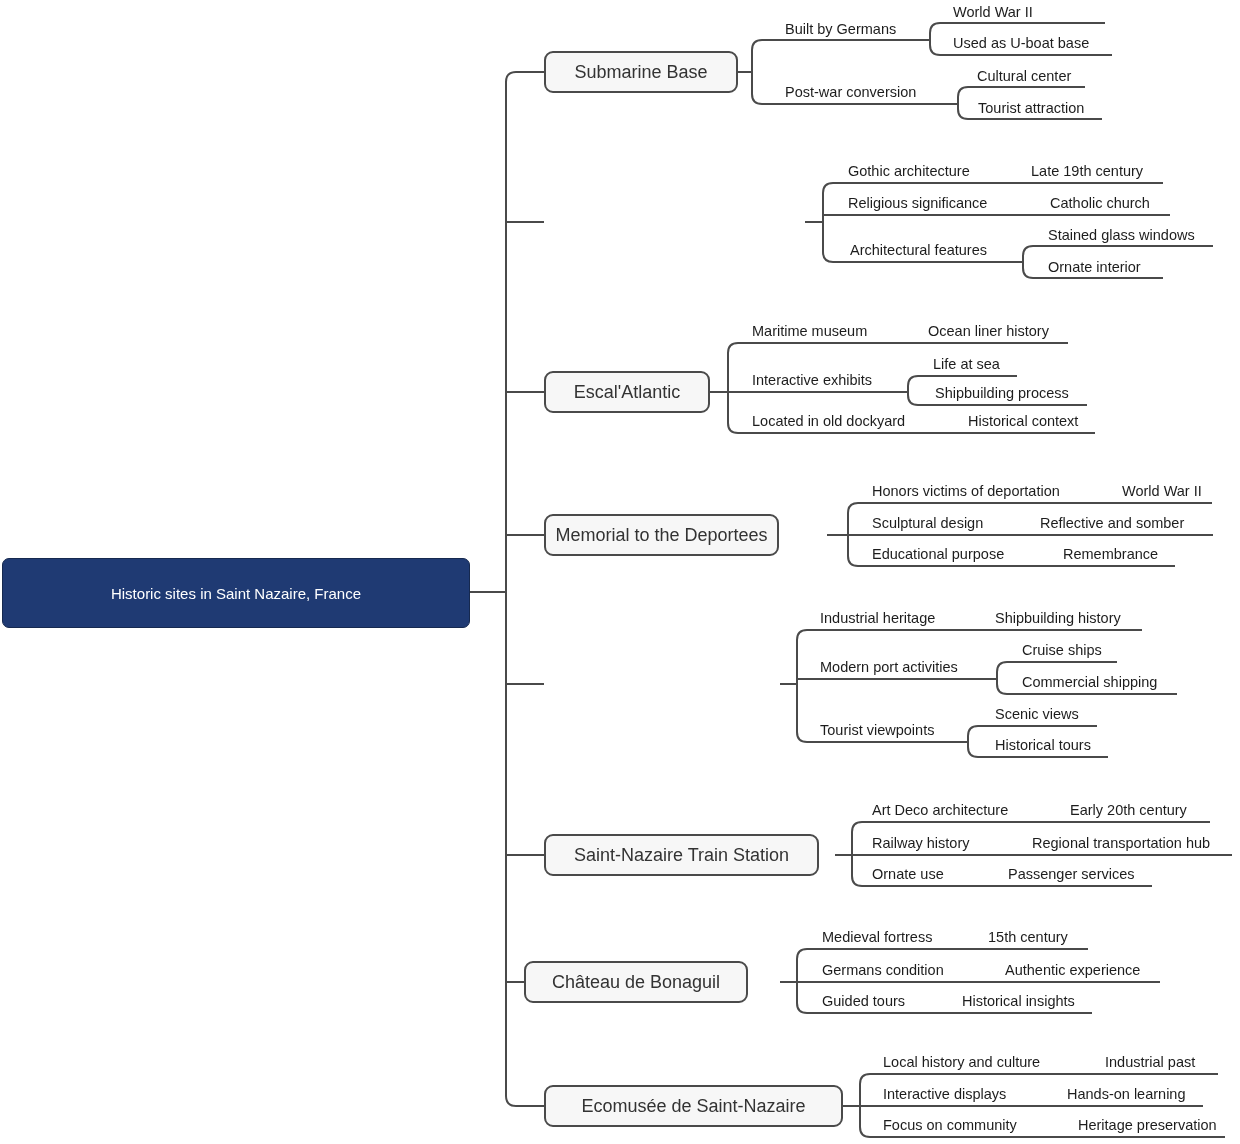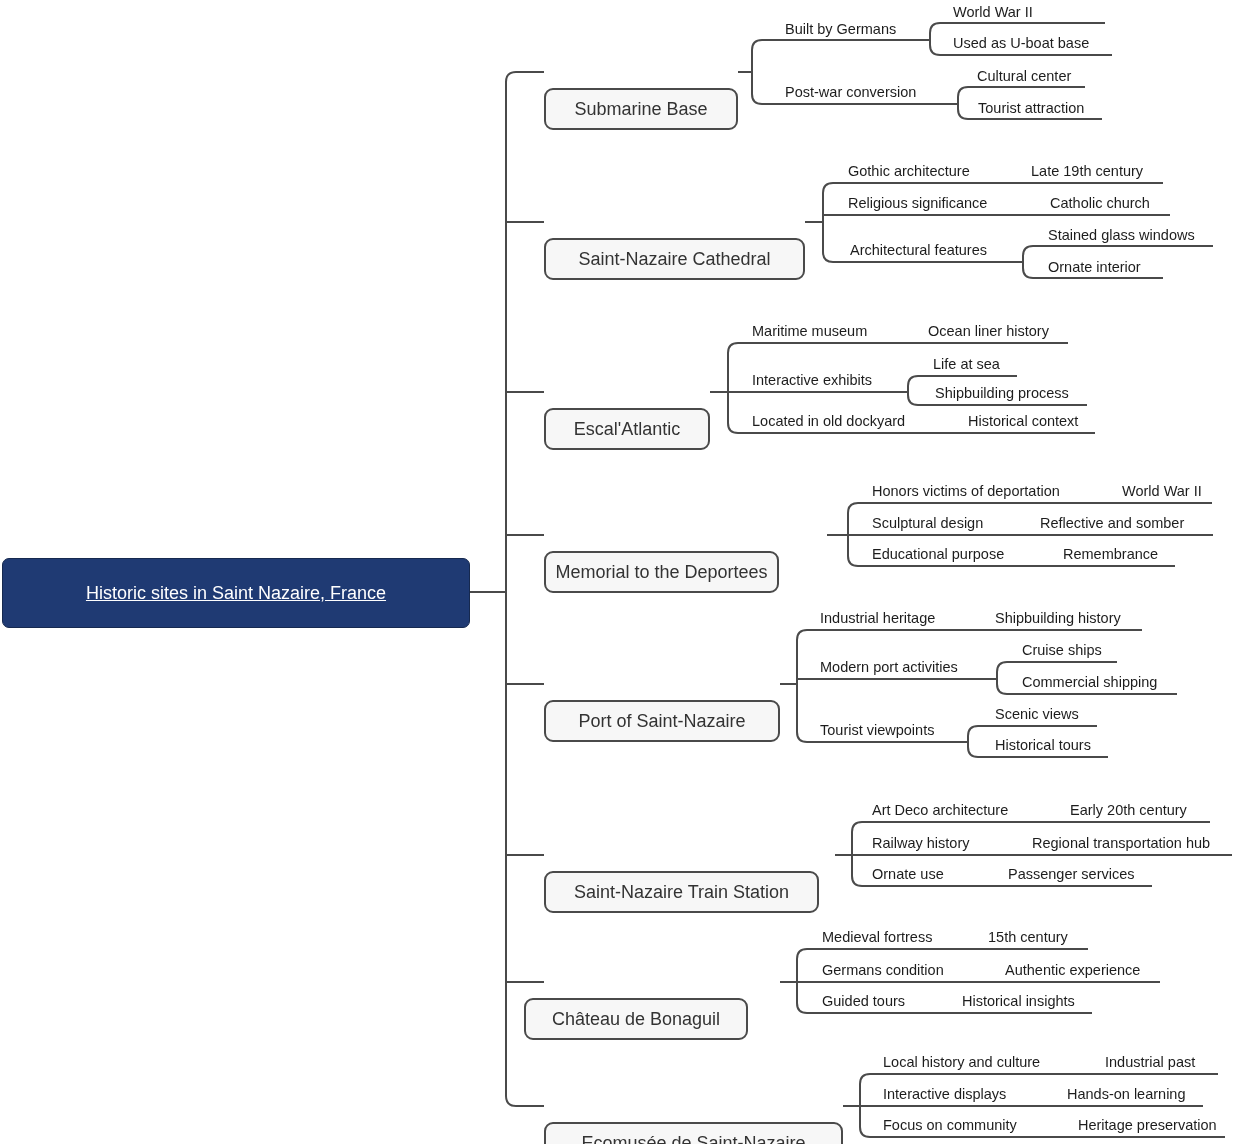--- a/index.html
+++ b/index.html
@@ -2,23 +2,23 @@
 <html><head>
 <meta charset="utf-8">
 <style>
   html,body{margin:0;padding:0;background:#ffffff;}
   body{width:1240px;height:1144px;position:relative;font-family:"Liberation Sans",sans-serif;}
   .canvas{position:absolute;inset:0;width:1240px;height:1144px;}
   svg.edges{position:absolute;left:0;top:0;width:1240px;height:1144px;}
   svg.edges path{fill:none;stroke:#4a4a4a;stroke-width:2;}
   .root-box{position:absolute;left:2px;top:558px;width:466px;height:68px;background:#1f3a73;
     border:1px solid #16294f;border-radius:7px;display:flex;align-items:center;justify-content:center;}
-  .root-box span{color:#ffffff;font-size:18px;white-space:nowrap;text-decoration:underline;}
+  .root-box span{color:#ffffff;font-size:15px;white-space:nowrap;}
   .box{position:absolute;height:42px;background:#f7f7f7;border:2px solid #4a4a4a;border-radius:9px;
-    display:flex;align-items:center;justify-content:center;box-sizing:border-box;margin-top:37px;}
+    display:flex;align-items:center;justify-content:center;box-sizing:border-box;}
   .box span{color:#333333;font-size:18px;white-space:nowrap;}
   .lbl{position:absolute;font-size:14.5px;line-height:15px;color:#1d1d1d;white-space:nowrap;}
 </style>
 </head>
 <body>
 
 <div class="canvas">
 
 <svg class="edges" viewBox="0 0 1240 1144">
 
@@ -97,31 +97,25 @@
   <path d="M870,1137 H1225"></path>
 </svg>
 
 <div class="root-box">
   <span>Historic sites in Saint Nazaire, France</span>
 </div>
 
 <div class="box" style="left:544px;top:51px;width:194px">
   <span>Submarine Base</span>
     </div>
-<div class="box" style="left:544px;top:201px;width:261px">
-  <span>Saint-Nazaire Cathedral</span>
-    </div>
 <div class="box" style="left:544px;top:371px;width:166px">
   <span>Escal'Atlantic</span>
     </div>
 <div class="box" style="left:544px;top:514px;width:235px">
   <span>Memorial to the Deportees</span>
-    </div>
-<div class="box" style="left:544px;top:663px;width:236px">
-  <span>Port of Saint-Nazaire</span>
     </div>
 <div class="box" style="left:544px;top:834px;width:275px">
   <span>Saint-Nazaire Train Station</span>
     </div>
 <div class="box" style="left:524px;top:961px;width:224px">
   <span>Château de Bonaguil</span>
     </div>
 <div class="box" style="left:544px;top:1085px;width:299px">
   <span>Ecomusée de Saint-Nazaire</span>
     </div>

